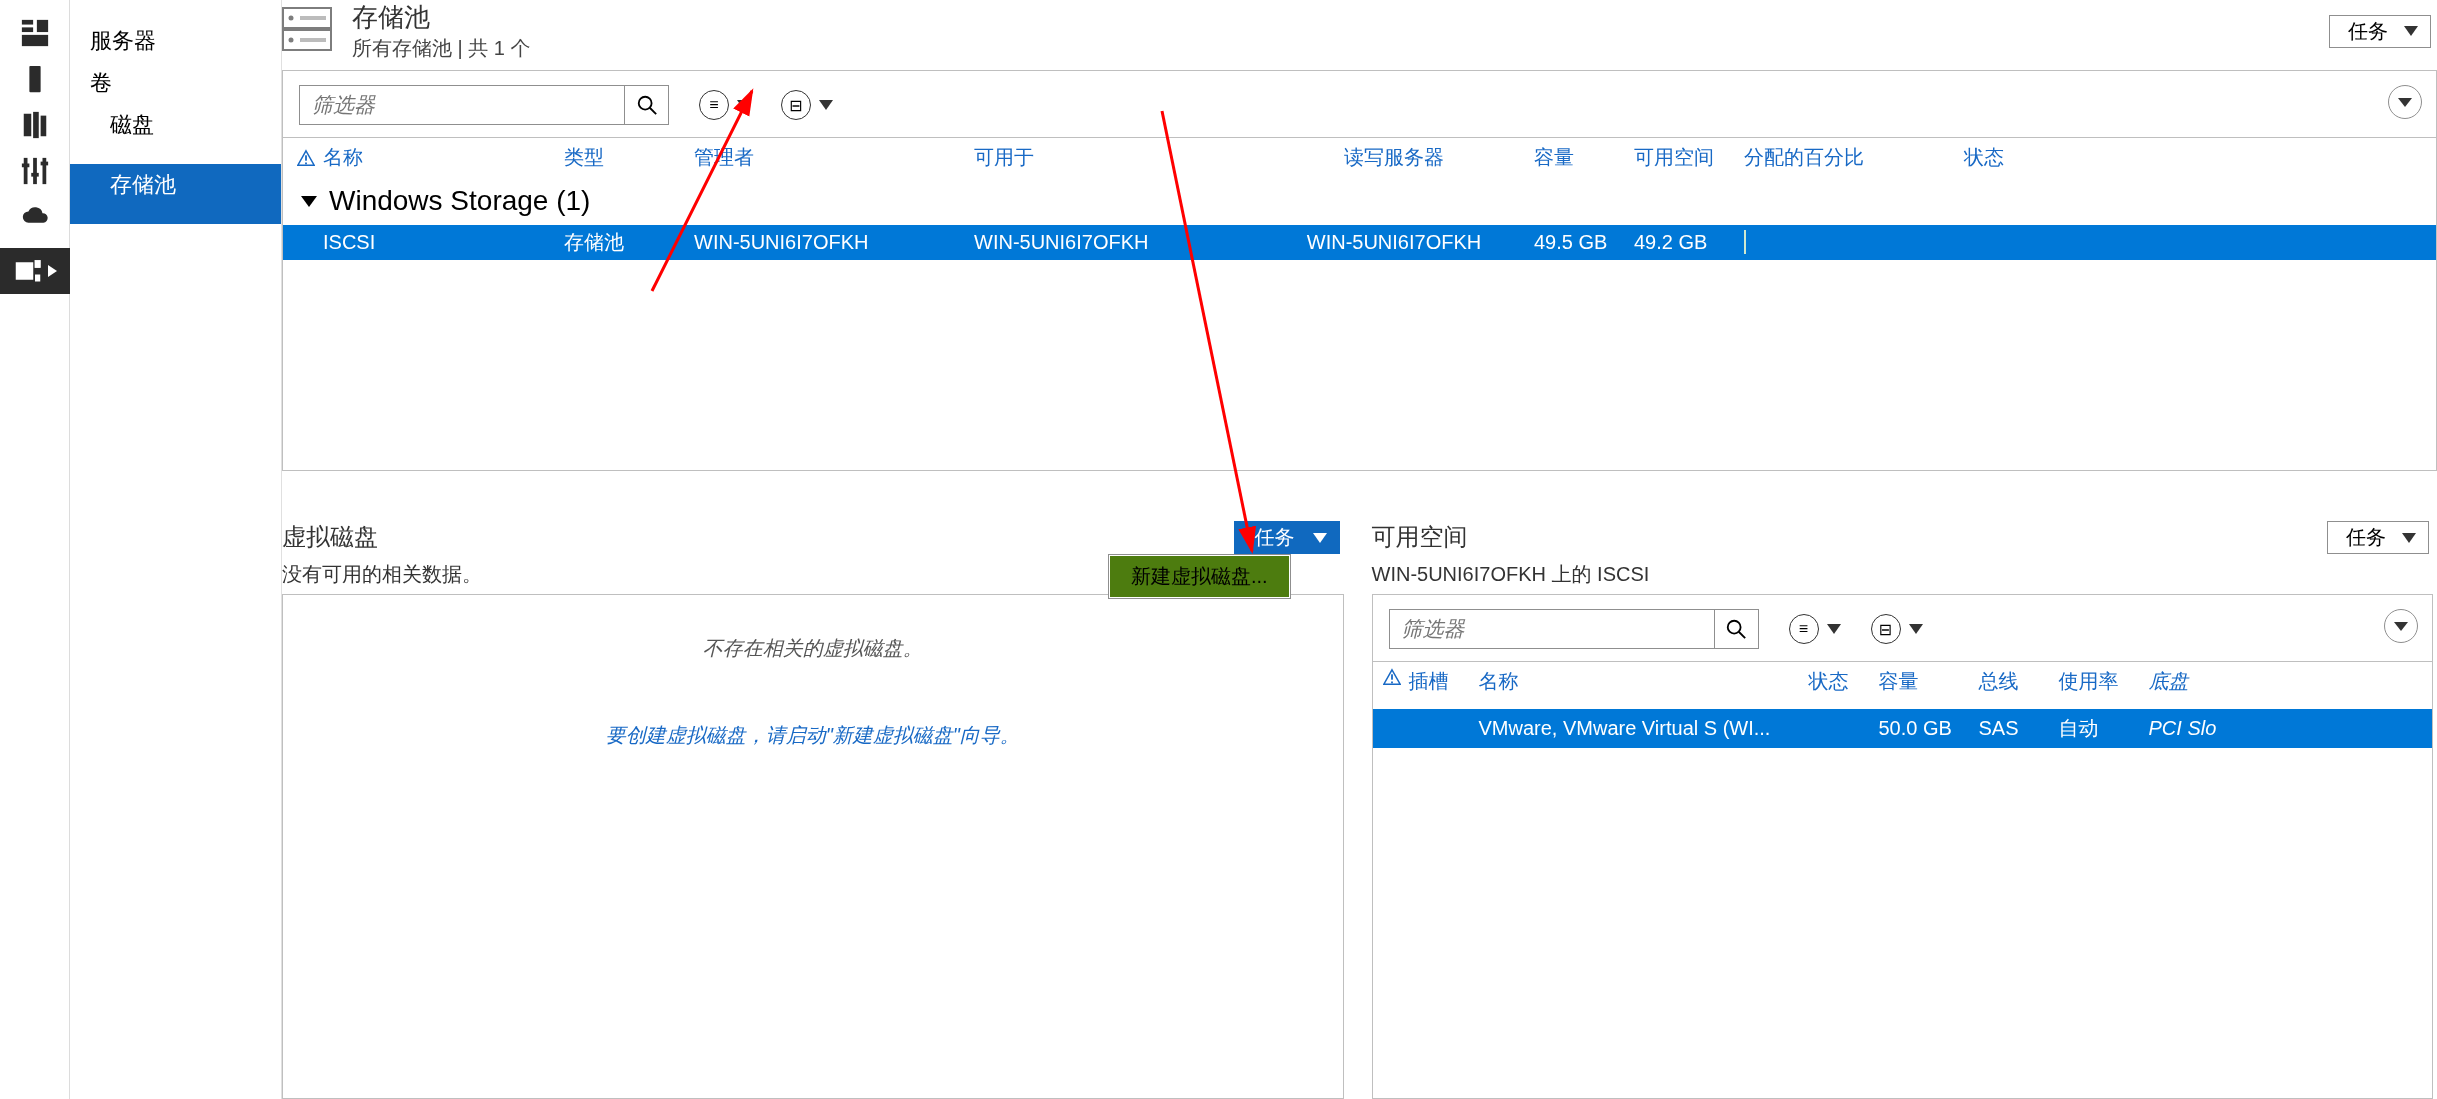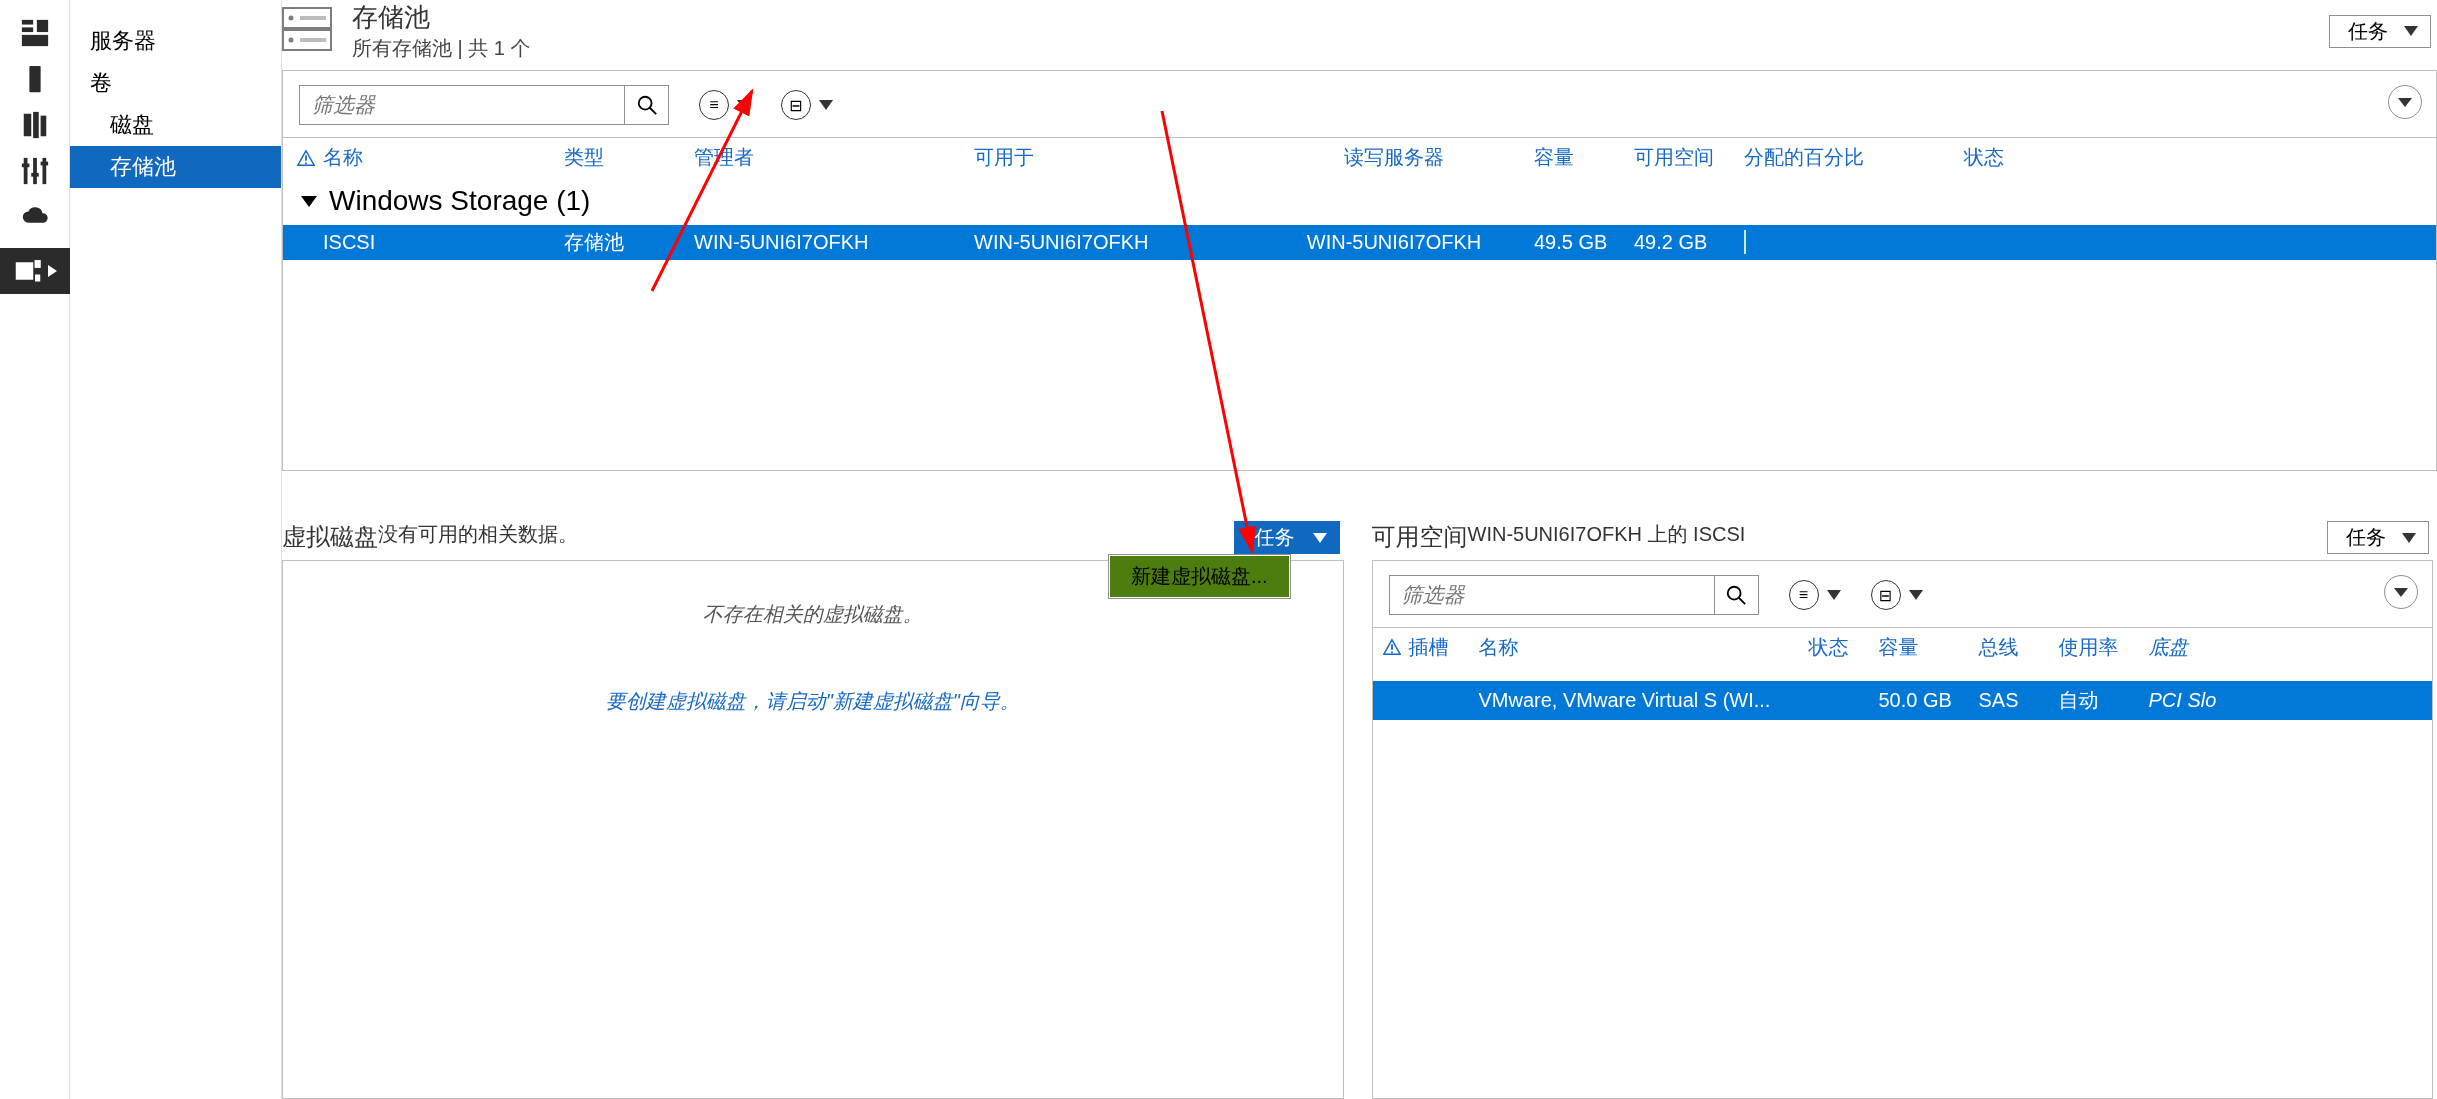--- a/index.html
+++ b/index.html
@@ -55,21 +55,21 @@
   
   .left-nav{
     width:212px;background:var(--panel-bg);
     border-right:1px solid #e0e0e0;
     padding-top:20px;z-index:4;
   }
   .left-nav .nav-item{
     padding:6px 0 6px 20px;font-size:22px;color:var(--text);cursor:pointer;
   }
   .left-nav .nav-sub{
-    padding:6px 0 6px 40px;font-size:22px;color:var(--text);cursor:pointer;
+    padding:6px 0 24px 40px;font-size:22px;color:var(--text);cursor:pointer;
   }
   .left-nav .nav-sub.selected{
     background:var(--sidebar-sel);color:#fff;
   }
 
   
   .main{
     flex:1;min-width:0;display:flex;flex-direction:column;padding:0 0 0 0;
     overflow:hidden;
   }
@@ -171,42 +171,42 @@
     position:relative;
   }
   .sub-block{display:flex;flex-direction:column;min-width:0;}
   .sub-block.left  {flex:1;}
   .sub-block.right {flex:1;}
 
   .sub-head{
     display:flex;align-items:flex-start;justify-content:space-between;
     padding:0 4px 6px 0;gap:20px;
   }
-  .sub-head-left{display:flex;gap:0;}
+  .sub-head-left{display:flex;flex-direction:column;gap:8px;}
   .sub-title{font-size:24px;color:#333;}
   .sub-sub  {font-size:20px;color:#333;}
   .tasks-blue{
     background:var(--sidebar-sel);color:#fff;border:1px solid var(--sidebar-sel);
     padding:2px 12px 2px 20px;display:flex;align-items:center;gap:18px;font-size:20px;cursor:pointer;
     position:relative;
   }
   .tasks-blue .tri-down{border-top-color:#fff;}
 
   .sub-panel{
     border:1px solid var(--border);background:var(--panel-bg);flex:1;
     display:flex;flex-direction:column;min-height:300px;
   }
   .vd-empty{
     flex:1;display:flex;flex-direction:column;align-items:center;justify-content:flex-start;
     padding-top:40px;gap:60px;color:#555;font-style:italic;font-size:20px;
   }
   .vd-hint{color:var(--link);font-style:italic;}
 
   
-  .pd-head{display:flex;align-items:flex-end;padding:6px 0 20px 10px;border-top:1px solid var(--border);font-size:20px;}
+  .pd-head{display:flex;align-items:flex-start;padding:6px 0 14px 10px;border-top:1px solid var(--border);font-size:20px;}
   .pd-head .warn-ic{width:26px;color:var(--link);}
   .pd-head .hc{color:var(--link);cursor:pointer;}
   .pd-slot{width:70px;}
   .pd-name{width:330px;}
   .pd-stat{width:70px;}
   .pd-cap {width:100px;}
   .pd-bus {width:80px;}
   .pd-use {width:90px;}
   .pd-chs {width:90px;font-style:italic;}
 

